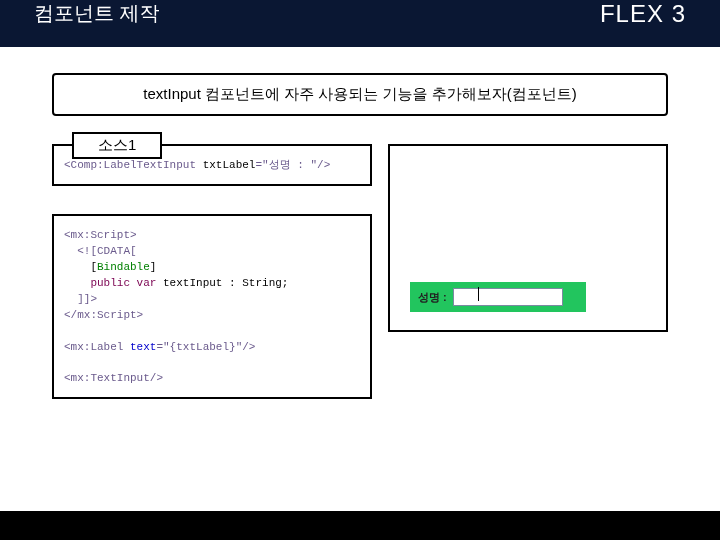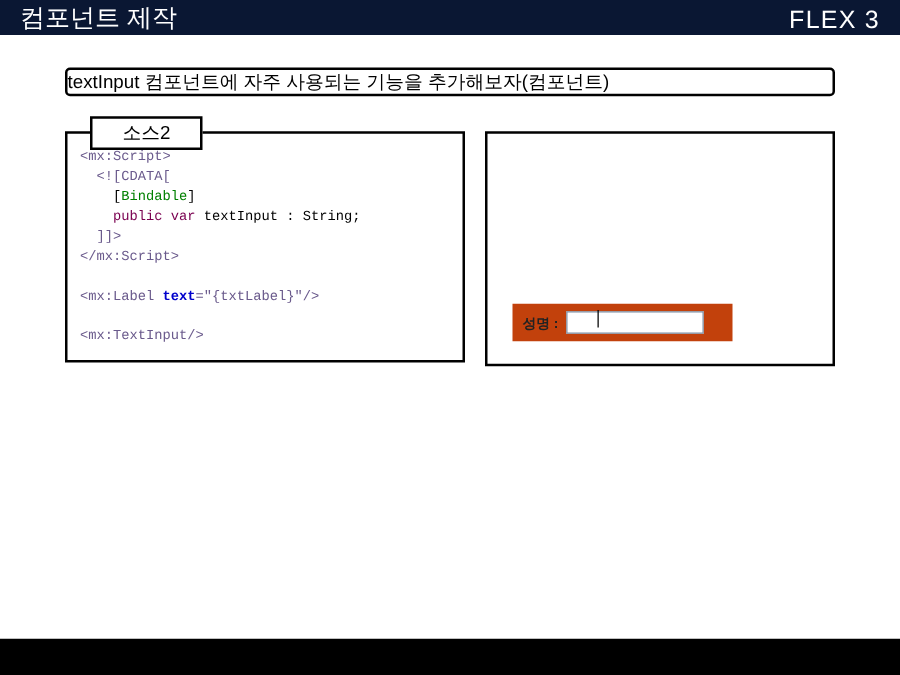--- a/index.html
+++ b/index.html
@@ -1,55 +1,58 @@
 <!DOCTYPE html>
 <html><head>
 <meta charset="utf-8">
 <style>
 *{box-sizing:border-box;margin:0;padding:0}
 body{width:720px;height:540px;background:#fff;font-family:"Malgun Gothic",Arial,sans-serif;overflow:hidden}
-.header{background:#0a1733;color:#fff;height:28px;display:flex;justify-content:space-between;align-items:flex-end;padding:0 16px}
+.header{background:#0a1733;color:#fff;height:47px;display:flex;justify-content:space-between;align-items:flex-start;padding:0 34px}
 .header-title{font-size:20px;font-weight:400}
-.header-brand{font-size:20px;font-weight:300;letter-spacing:1px}
+.header-brand{font-size:24px;font-weight:300;letter-spacing:1px}
 .content{padding:26px 52px 0}
-.subtitle-box{border:2px solid #000;border-radius:4px;padding:0 0;text-align:left;font-size:15px;margin-bottom:28px}
+.subtitle-box{border:2px solid #000;border-radius:4px;padding:10px 0;text-align:center;font-size:15px;margin-bottom:28px}
 .cols{display:flex;gap:16px}
 .col-left{width:320px}
 .col-right{flex:1}
 .group{border:2px solid #000;margin-bottom:28px;position:relative;padding:12px 10px 10px}
 .group-label{position:absolute;top:-14px;left:18px;background:#fff;border:2px solid #000;padding:2px 24px;font-size:15px}
 .code{font-family:"Courier New",monospace;font-size:11px;line-height:1.45;white-space:pre}
 .kw-tag{color:#6a5a8c}
-.kw-blue{color:#0000cc;font-weight:bold}
+.kw-blue{color:#0000cc;font-weight:normal}
 .kw-green{color:#008000;font-weight:normal}
 .kw-dark{color:#7a0050;font-weight:normal}
 .group-result{min-height:188px}
-.demo-wrap{position:absolute;top:136px;left:20px;background:#c2410c;padding:6px 8px;width:176px;display:flex;align-items:center;gap:6px}
+.demo-wrap{position:absolute;top:136px;left:20px;background:#22c55e;padding:6px 8px;width:176px;display:flex;align-items:center;gap:6px}
 .demo-label{font-size:11px;color:#222;font-weight:bold}
 .demo-input{background:#fff;border:1px solid #7a8aa0;height:18px;width:110px}
 .demo-cursor{position:absolute;left:68px;top:5px;width:1px;height:14px;background:#000}
 .footer{position:absolute;bottom:0;left:0;right:0;height:29px;background:#000}
 </style>
 </head>
 <body>
 
 <div class="header">
   <div class="header-title">컴포넌트 제작</div>
   <div class="header-brand">FLEX 3</div>
 </div>
 
 <div class="content">
   <div class="subtitle-box">textInput 컴포넌트에 자주 사용되는 기능을 추가해보자(컴포넌트)</div>
 
   <div class="cols">
     <div class="col-left">
 
+      <div class="group">
+        <div class="group-label">소스1</div>
+        <div class="code"><span class="kw-tag">&lt;Comp:LabelTextInput </span><span>txtLabel</span><span class="kw-tag">="성명 : "/&gt;</span></div>
+      </div>
 
       <div class="group">
-        <div class="group-label">소스2</div>
         <div class="code"><span class="kw-tag">&lt;mx:Script&gt;</span>
 <span class="kw-tag">  &lt;![CDATA[</span>
 <span>    [</span><span class="kw-green">Bindable</span><span>]</span>
 <span>    </span><span class="kw-dark">public var</span><span> textInput : String;</span>
 <span class="kw-tag">  ]]&gt;</span>
 <span class="kw-tag">&lt;/mx:Script&gt;</span>
 
 <span class="kw-tag">&lt;mx:Label </span><span class="kw-blue">text</span><span class="kw-tag">="{txtLabel}"/&gt;</span>
 
 <span class="kw-tag">&lt;mx:TextInput/&gt;</span></div>

